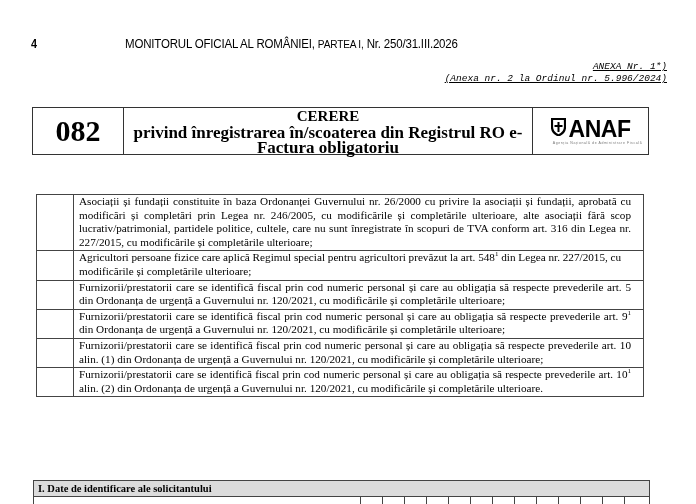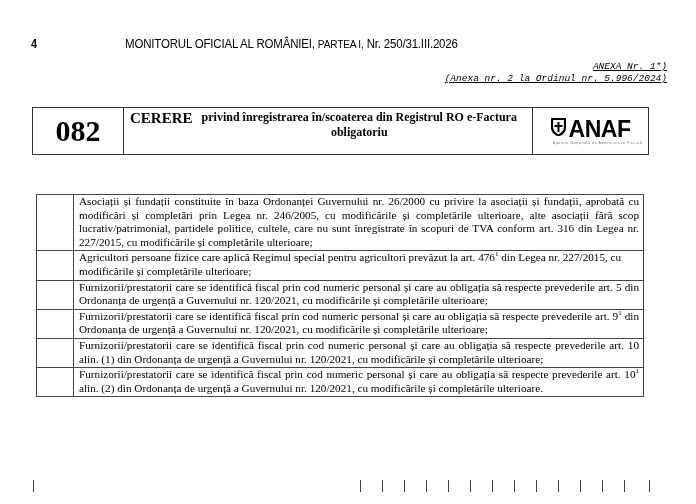--- a/index.html
+++ b/index.html
@@ -29,45 +29,45 @@
     position: absolute; left: 32px; top: 107px; width: 617px; height: 48px;
     border: 1.3px solid #333; display: flex; box-sizing: border-box;
   }
   .code-cell {
     width: 90px; border-right: 1.3px solid #333;
     display: flex; align-items: center; justify-content: center;
     font-weight: bold; font-size: 30px;
   }
   .title-cell {
     flex: 1; border-right: 1.3px solid #333; text-align: center;
-    display: flex; flex-direction: row; justify-content: center;
+    display: flex; flex-direction: column; justify-content: center;
     padding: 2px 6px;
   }
   .title-main { font-weight: bold; font-size: 15px; line-height: 17px; }
-  .title-sub { font-weight: bold; font-size: 12px; line-height: 15px; }
+  .title-sub { font-weight: bold; font-size: 17px; line-height: 15px; }
   .logo-cell {
     width: 115px; display: flex; flex-direction: column;
     align-items: center; justify-content: center;
   }
   .logo-row { display: flex; align-items: center; gap: 3px; }
   .logo-text {
     font-family: "Liberation Sans", sans-serif; font-weight: bold;
     font-size: 23px; letter-spacing: -0.5px; line-height: 22px;
   }
   .logo-tagline {
     font-family: "Liberation Sans", sans-serif; font-size: 3.5px; color: #777;
     letter-spacing: 0.6px; margin-top: 1px; margin-left: 14px;
   }
   .options {
     position: absolute; left: 36px; top: 194px; width: 608px;
     border-collapse: collapse;
   }
   .options td {
     border: 1px solid #444; vertical-align: top;
-    font-size: 11.2px; line-height: 13.6px; padding: 0 4px 1px 5px;
+    font-size: 11.2px; line-height: 13.6px; padding: 0 12px 1px 5px;
   }
   .options td.check { width: 36px; padding: 0; }
   .options td.text { text-align: justify; }
   .options sup { font-size: 7px; line-height: 0; }
   .section {
     position: absolute; left: 33px; top: 480px; width: 617px;
   }
   .section-bar {
     background: #dcdcdc; border: 1px solid #444; height: 17px; box-sizing: border-box;
     font-weight: bold; font-size: 10.5px; line-height: 16px; padding-left: 4px;
@@ -112,21 +112,21 @@
 </div>
 
 <table class="options">
   <tbody>
       <tr>
     <td class="check"></td>
     <td class="text">Asociații și fundații constituite în baza Ordonanței Guvernului nr. 26/2000 cu privire la asociații și fundații, aprobată cu modificări și completări prin Legea nr. 246/2005, cu modificările și completările ulterioare, alte asociații fără scop lucrativ/patrimonial, partidele politice, cultele, care nu sunt înregistrate în scopuri de TVA conform art. 316 din Legea nr. 227/2015, cu modificările și completările ulterioare;</td>
   </tr>
   <tr>
     <td class="check"></td>
-    <td class="text" style="text-align:left"><span>Agricultori persoane fizice care aplică Regimul special pentru agricultori prevăzut la art. 476</span><sup>1</sup><span> din Legea nr. 227/2015, cu modificările și completările ulterioare;</span></td>
+    <td class="text" style="text-align:left"><span>Agricultori persoane fizice care aplică Regimul special pentru agricultori prevăzut la art. 548</span><sup>1</sup><span> din Legea nr. 227/2015, cu modificările și completările ulterioare;</span></td>
   </tr>
   <tr>
     <td class="check"></td>
     <td class="text">Furnizorii/prestatorii care se identifică fiscal prin cod numeric personal și care au obligația să respecte prevederile art. 5 din Ordonanța de urgență a Guvernului nr. 120/2021, cu modificările și completările ulterioare;</td>
   </tr>
   <tr>
     <td class="check"></td>
     <td class="text"><span>Furnizorii/prestatorii care se identifică fiscal prin cod numeric personal și care au obligația să respecte prevederile art. 9</span><sup>1</sup><span> din Ordonanța de urgență a Guvernului nr. 120/2021, cu modificările și completările ulterioare;</span></td>
   </tr>
   <tr>
@@ -134,20 +134,21 @@
     <td class="text">Furnizorii/prestatorii care se identifică fiscal prin cod numeric personal și care au obligația să respecte prevederile art. 10 alin. (1) din Ordonanța de urgență a Guvernului nr. 120/2021, cu modificările și completările ulterioare;</td>
   </tr>
   <tr>
     <td class="check"></td>
     <td class="text"><span>Furnizorii/prestatorii care se identifică fiscal prin cod numeric personal și care au obligația să respecte prevederile art. 10</span><sup>1</sup><span> alin. (2) din Ordonanța de urgență a Guvernului nr. 120/2021, cu modificările și completările ulterioare.</span></td>
   </tr>
 </tbody>
   </table>
 
 <div class="section">
+  <div class="section-bar">I. Date de identificare ale solicitantului</div>
   <div class="section-row">
     <div class="cif-cells">
       <div class="cif-cell"></div>
       <div class="cif-cell"></div>
       <div class="cif-cell"></div>
       <div class="cif-cell"></div>
       <div class="cif-cell"></div>
       <div class="cif-cell"></div>
       <div class="cif-cell"></div>
       <div class="cif-cell"></div>

